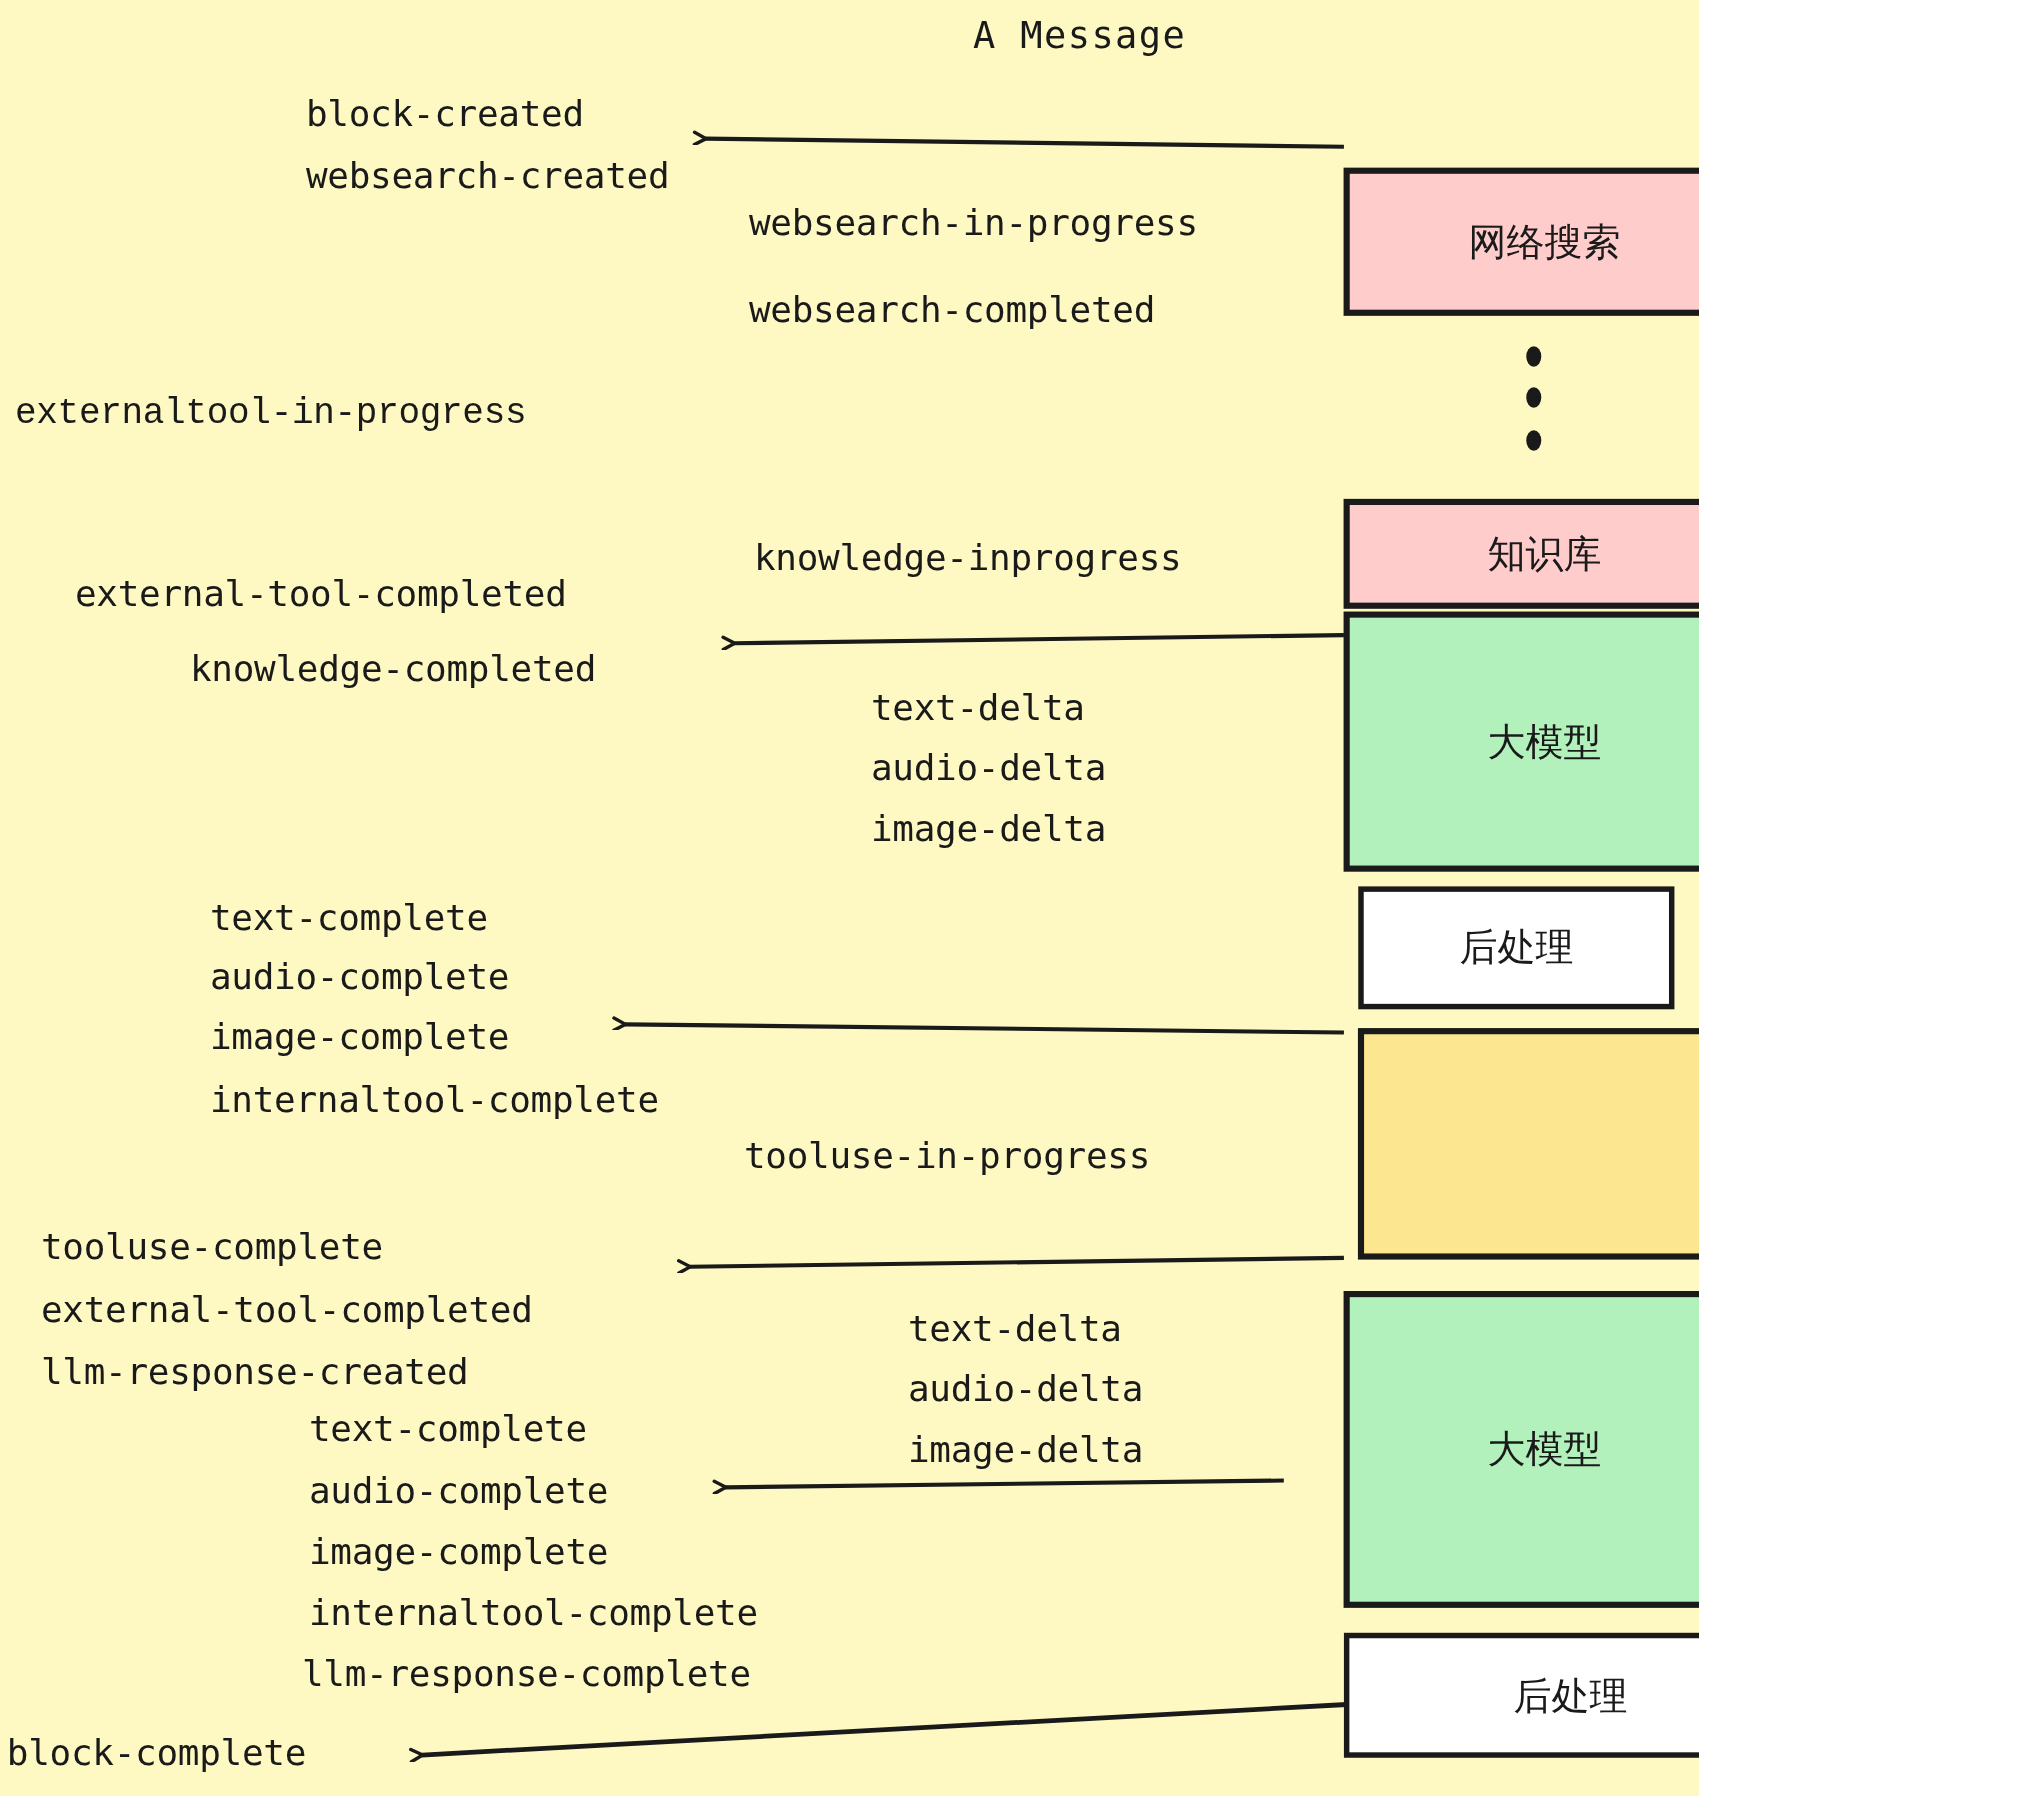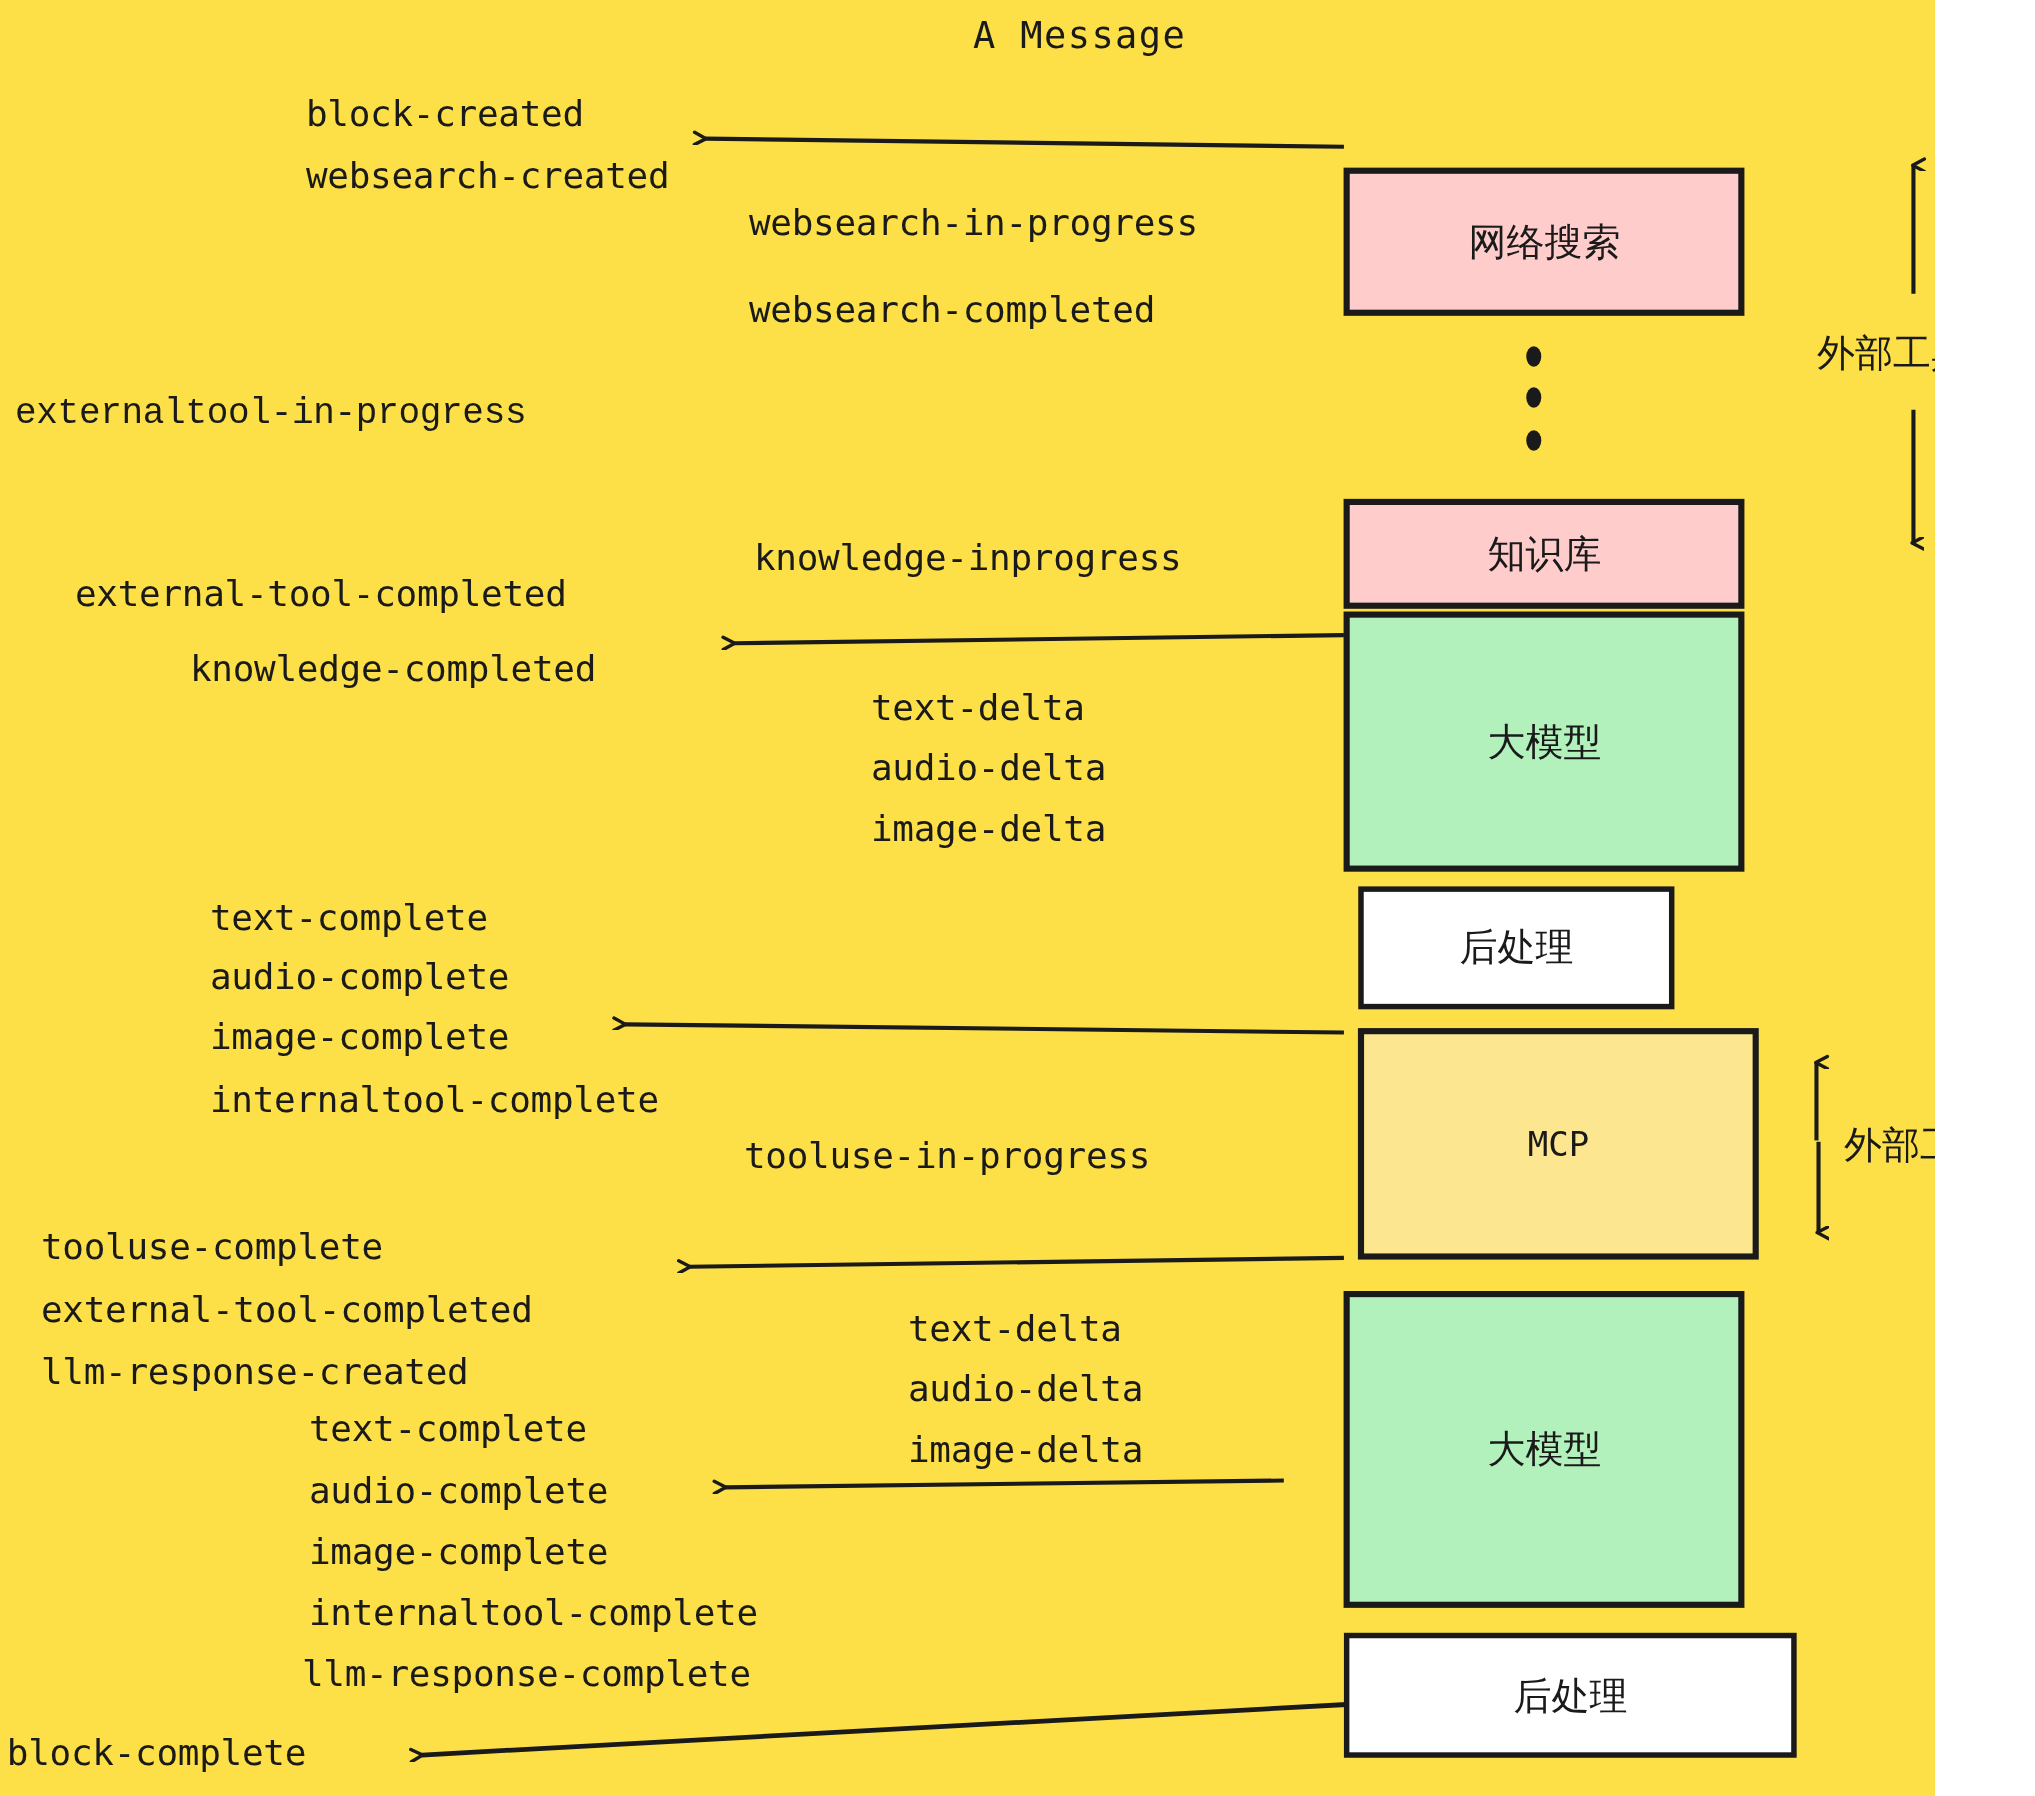--- a/index.html
+++ b/index.html
@@ -2,25 +2,26 @@
 <html style="font-size:11px"><head>
 <meta charset="utf-8">
 <style>
   html, body {
     margin: 0;
     padding: 0;
     background: #ffffff;
   }
   #stage {
     position: relative;
-    width: 1935px;
+    width: 1678px;
     height: 1796px;
-    background: #fde047;
+    background: #fef9c3;
     overflow: hidden;
     font-family: "DejaVu Sans Mono", monospace;
+    padding-left: 21px;
   }
   svg.layer {
     position: absolute;
     top: 0;
     left: 0;
     width: 2035px;
     height: 1796px;
   }
   .evt {
     position: absolute;
@@ -111,21 +112,20 @@
     <rect x="1972" y="1895" width="578" height="455" fill="#B2F0BC" stroke="#1a1a1a" stroke-width="9"></rect>
     <rect x="1972" y="2395" width="655" height="175" fill="#FFFFFF" stroke="#1a1a1a" stroke-width="8"></rect>
   </svg>
 
   <div class="title" style="left:973px; top:13.7px;">A Message</div>
 
   <div class="boxlabel" style="left:1347px; top:171px; width:395px; height:142px;">网络搜索</div>
   <div class="boxlabel" style="left:1347px; top:502px; width:395px; height:104px;">知识库</div>
   <div class="boxlabel" style="left:1347px; top:615px; width:395px; height:254px;">大模型</div>
   <div class="boxlabel" style="left:1361px; top:889px; width:311px; height:117px;">后处理</div>
-  <div class="boxlabel mono" style="left:1361px; top:1031px; width:395px; height:225px;">MCP</div>
   <div class="boxlabel" style="left:1347px; top:1294px; width:395px; height:311px;">大模型</div>
   <div class="boxlabel" style="left:1347px; top:1636px; width:447px; height:120px;">后处理</div>
 
   <div class="grouplabel" style="left:1817px; top:328px;">外部工具</div>
   <div class="grouplabel" style="left:1844px; top:1120px;">外部工具</div>
 
   <div class="evt" style="left:306px; top:96px;">block-created</div>
   <div class="evt" style="left:306px; top:158px;">websearch-created</div>
   <div class="evt" style="left:749px; top:205px;">websearch-in-progress</div>
   <div class="evt" style="left:749px; top:292px;">websearch-completed</div>

